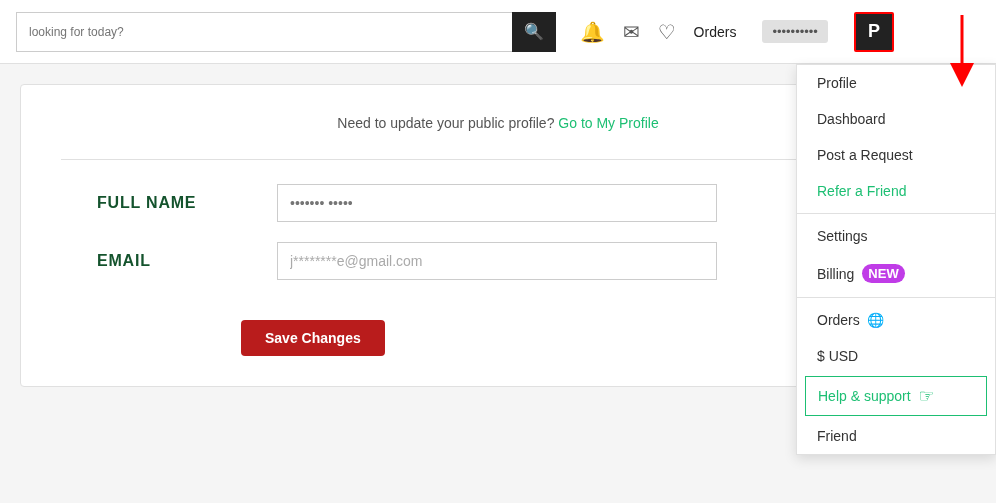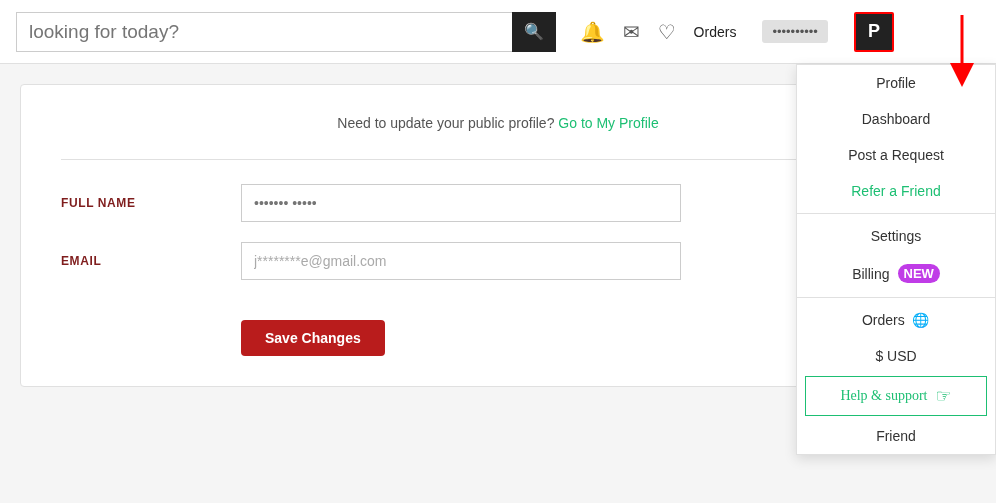--- a/index.html
+++ b/index.html
@@ -21,21 +21,21 @@
       align-items: center;
       flex: 1;
       max-width: 540px;
     }
     .search-input {
       width: 100%;
       height: 40px;
       border: 1px solid #ccc;
       border-right: none;
       padding: 0 12px;
-      font-size: 19px;
+      font-size: 12px;
       outline: none;
       color: #555;
     }
     .search-button {
       width: 48px;
       height: 40px;
       background: #222;
       border: none;
       cursor: pointer;
       display: flex;
@@ -107,25 +107,26 @@
       color: #1dbf73;
       text-decoration: none;
     }
     .form-row {
       display: flex;
       align-items: center;
       margin-bottom: 20px;
     }
     .form-label {
       width: 180px;
-      font-size: 12px;
-      font-weight: bold;
-      color: #7f1d1d;
+      font-size: 16px;
+      font-weight: bold;
+      color: #14532d;
       letter-spacing: 0.05em;
       text-transform: uppercase;
+      margin-left: 36px;
     }
     .form-input {
       width: 440px;
       height: 38px;
       border: 1px solid #ccc;
       padding: 0 12px;
       font-size: 14px;
       color: #aaa;
       outline: none;
     }
@@ -198,32 +199,30 @@
       z-index: 100;
     }
     .dropdown-item {
       padding: 10px 20px;
       font-size: 14px;
       color: #333;
       cursor: pointer;
       display: flex;
       align-items: center;
       gap: 8px;
-      justify-content: center;
     }
     .dropdown-item.green {
       color: #1dbf73;
       font-weight: normal;
     }
     .dropdown-item.help {
       color: #1dbf73;
       border: 1px solid #1dbf73;
       margin: 2px 8px;
       padding: 8px 12px;
-      font-family: Liberation Serif, serif;
     }
     .new-badge {
       background: #c03ce7;
       color: #fff;
       font-size: 13px;
       font-weight: bold;
       padding: 2px 6px;
       border-radius: 10px;
       text-transform: uppercase;
     }

